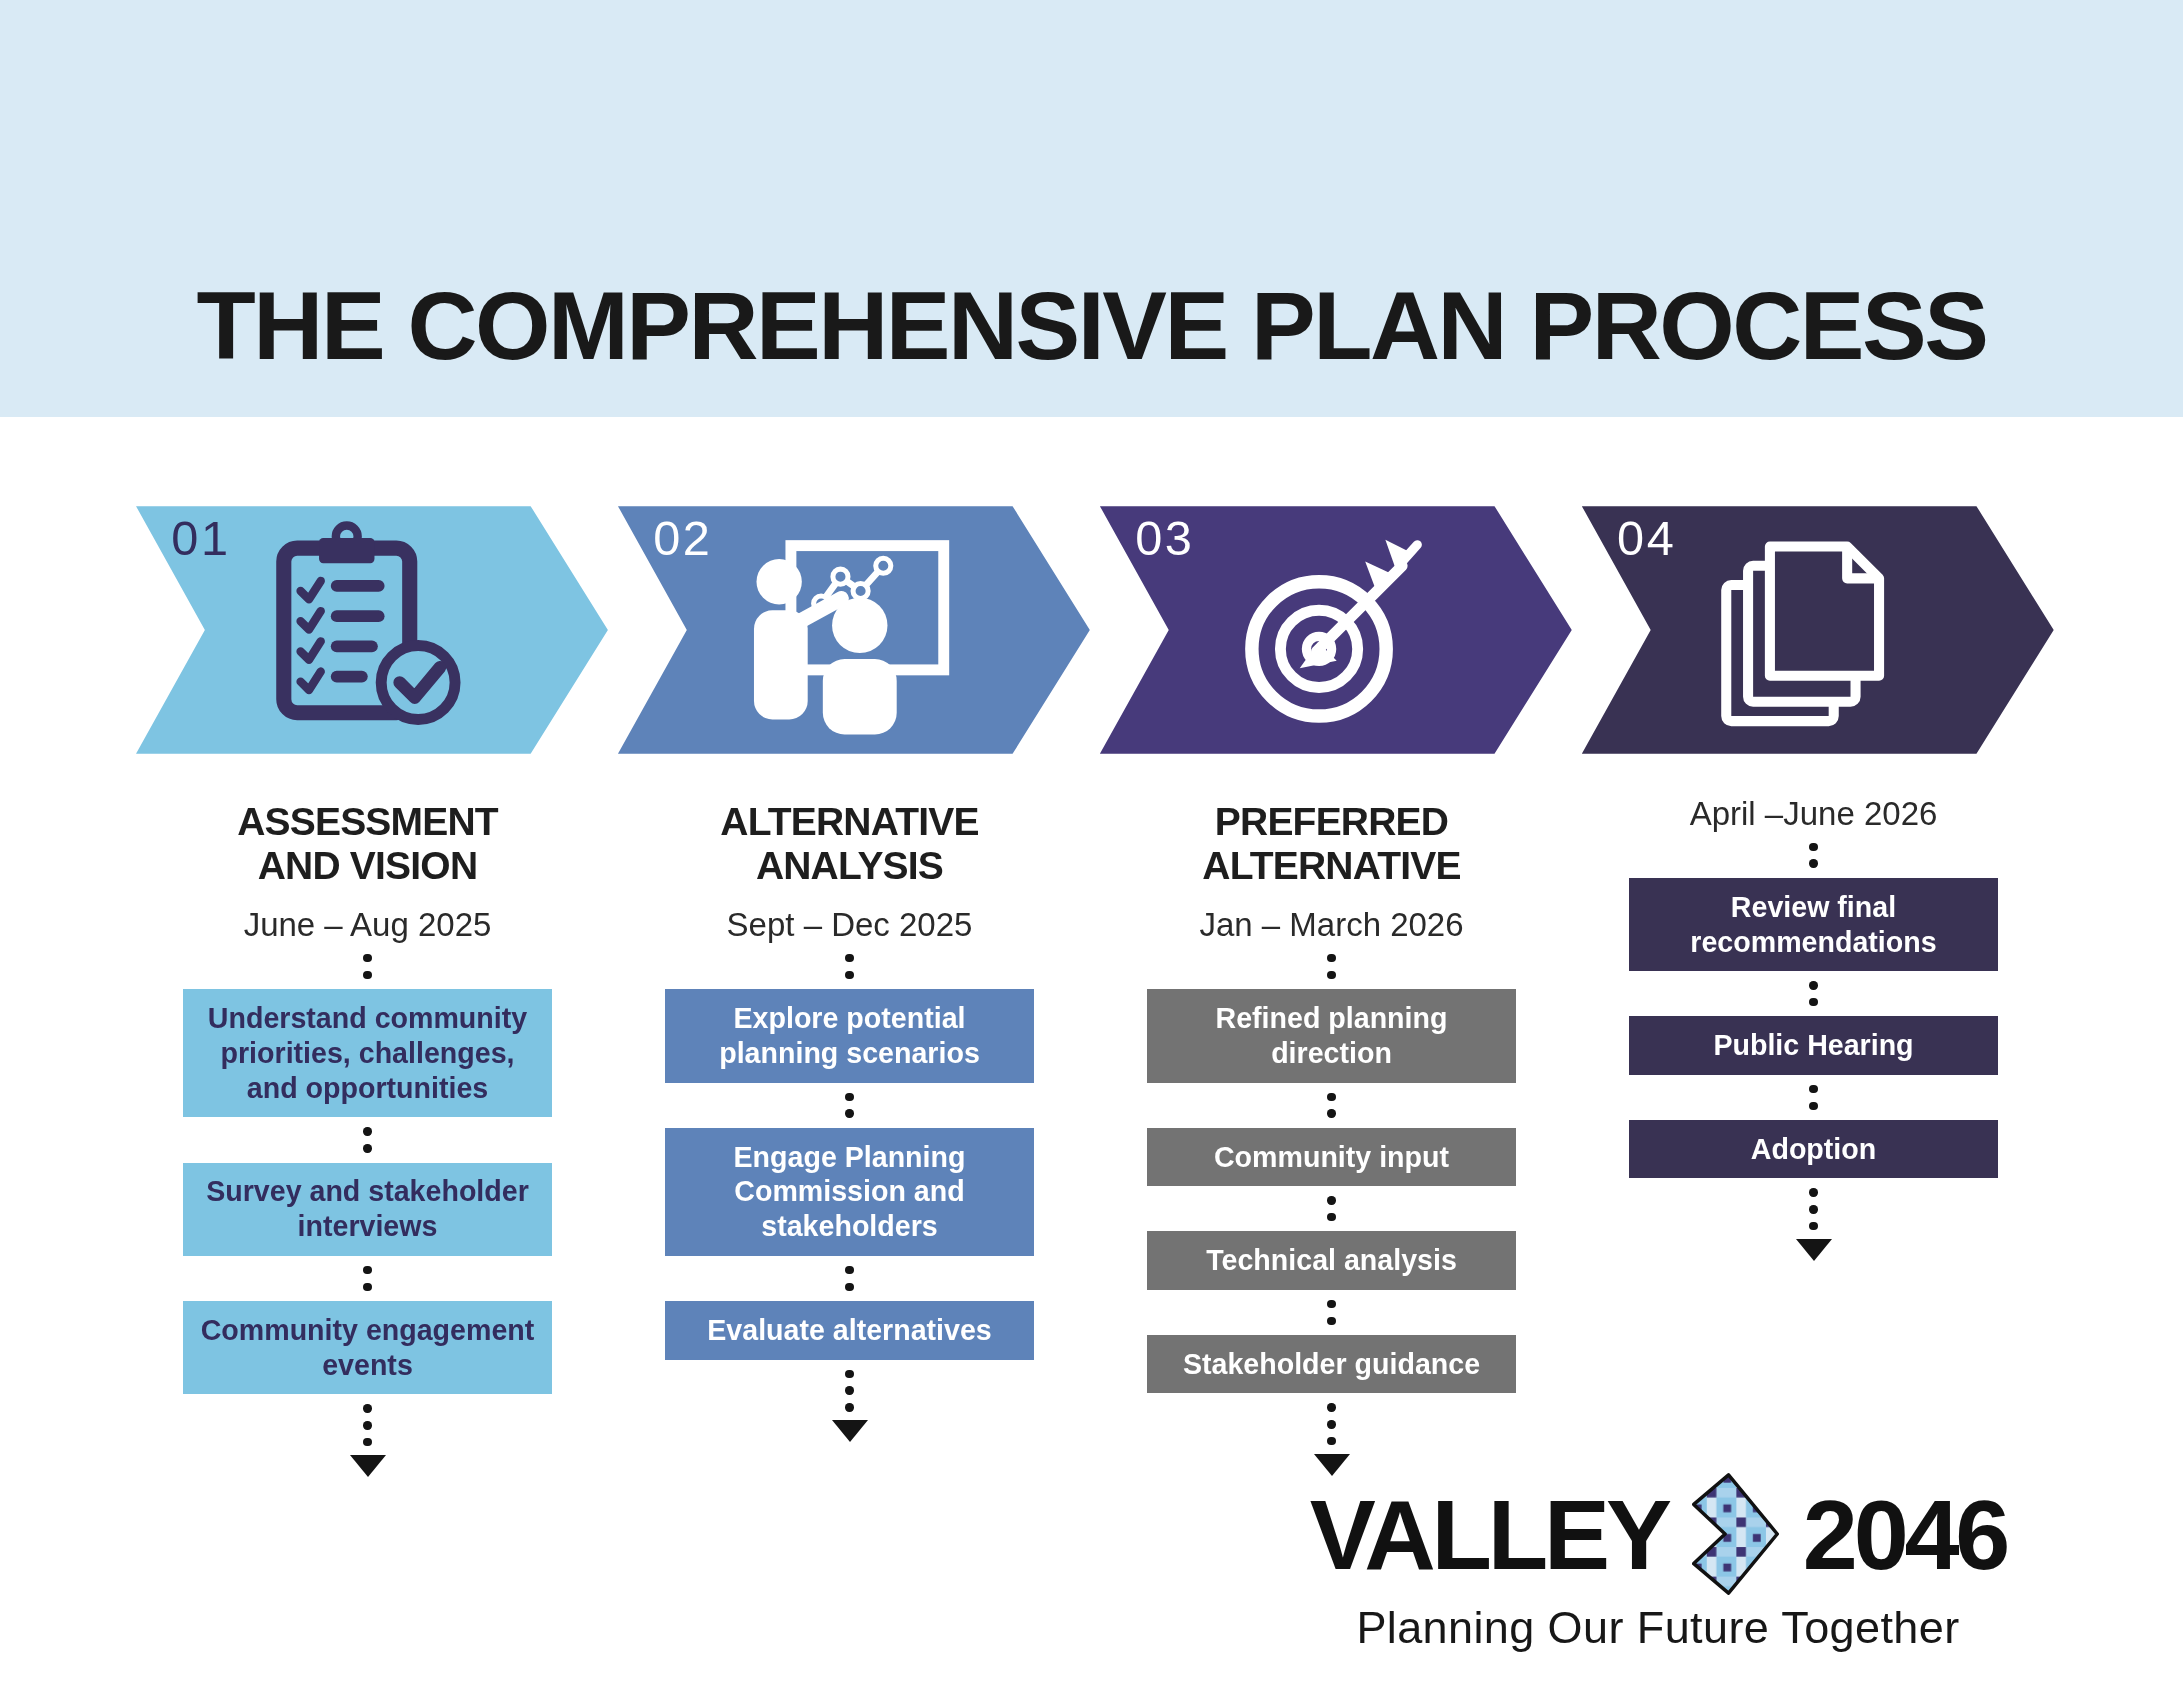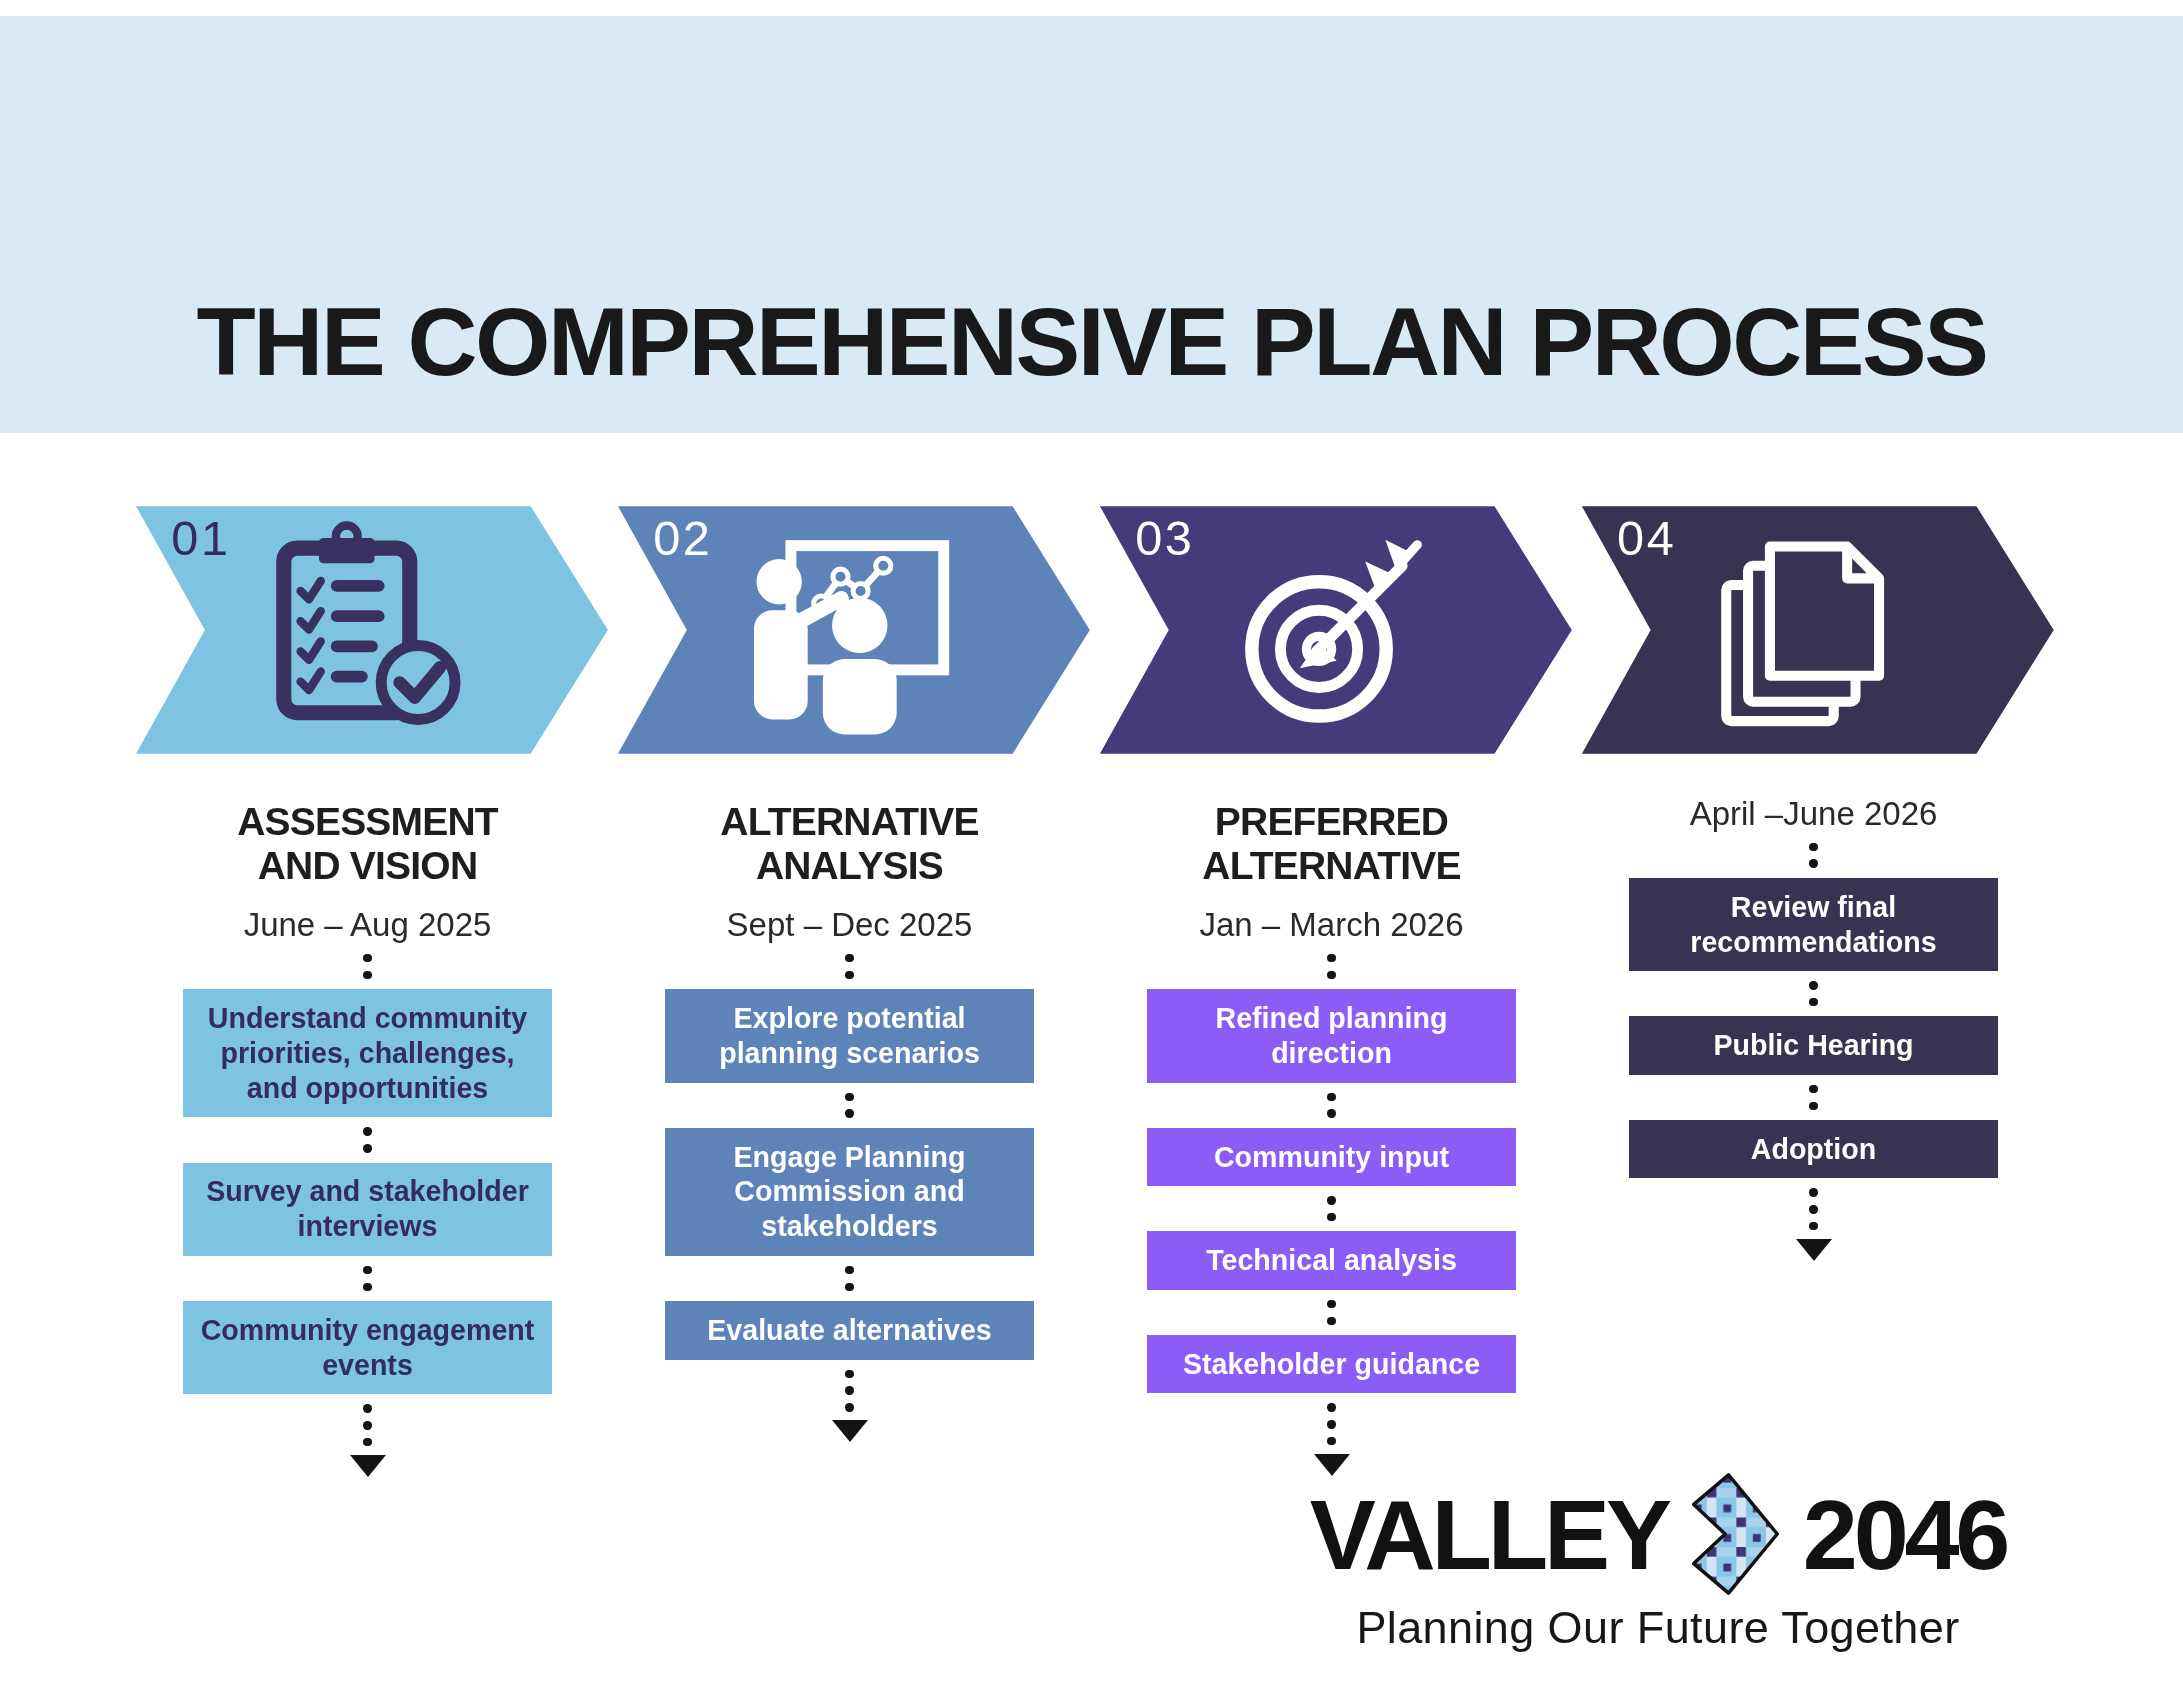--- a/index.html
+++ b/index.html
@@ -3,21 +3,21 @@
 <meta charset="utf-8">
 <style>
   html,body{margin:0;padding:0;background:#ffffff;}
   .page{
     position:relative;width:2183px;height:1687px;background:#ffffff;overflow:hidden;
     font-family:"Liberation Sans",sans-serif;color:#1a1a1a;
   }
   
   .banner{
     position:absolute;left:0;top:0;width:2183px;height:417px;
-    background:#d9eaf5;display:flex;align-items:flex-end;justify-content:center;margin-top:16px;
+    background:#d9eaf5;display:flex;align-items:flex-end;justify-content:center;
   }
   .banner h1{
     margin:0 0 35px 0;font-size:97px;font-weight:700;letter-spacing:-2.5px;
     color:#191919;white-space:nowrap;
   }
   
   .arrows{position:absolute;left:0;top:506px;width:2183px;height:248px;}
   .num{font-family:"Liberation Sans",sans-serif;font-size:58px;font-weight:300;letter-spacing:3px;}
   .n1{fill:#332d5e;} .nw{fill:#ffffff;}
   
@@ -31,21 +31,21 @@
   .dots i{width:8.4px;height:8.4px;border-radius:50%;background:#141414;display:block;}
   .tri{width:0;height:0;border-left:18.5px solid transparent;border-right:18.5px solid transparent;
        border-top:22px solid #141414;margin-top:-1.7px;}
   .item-box{
     width:369px;box-sizing:border-box;padding:11.8px 13.4px;
     font-size:28.6px;line-height:1.22;font-weight:600;text-align:center;
     display:flex;align-items:center;justify-content:center;min-height:55px;
   }
   .p1{background:#7ec4e2;color:#332d5e;}
   .p2{background:#5e83b9;color:#ffffff;}
-  .p3{background:#8b5cf6;color:#ffffff;}
+  .p3{background:#737373;color:#ffffff;}
   .p4{background:#393253;color:#ffffff;}
   
   .logo{position:absolute;left:1297px;top:1471px;width:722px;display:flex;flex-direction:column;align-items:center;}
   .logo-row{display:flex;align-items:center;gap:24px;}
   .logo-word{font-size:99px;font-weight:700;letter-spacing:-4.2px;color:#111111;line-height:1;}
   .logo-tagline{margin-top:5px;font-size:45px;font-weight:400;letter-spacing:0.4px;color:#171717;white-space:nowrap;}
 </style>
 </head>
 <body>
 

